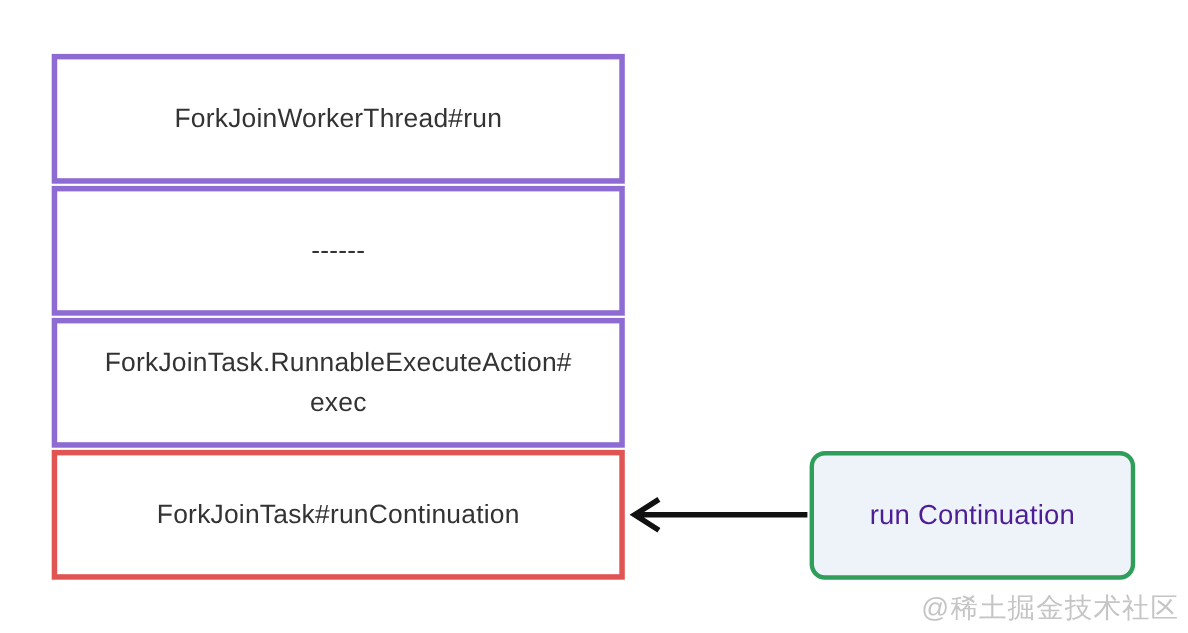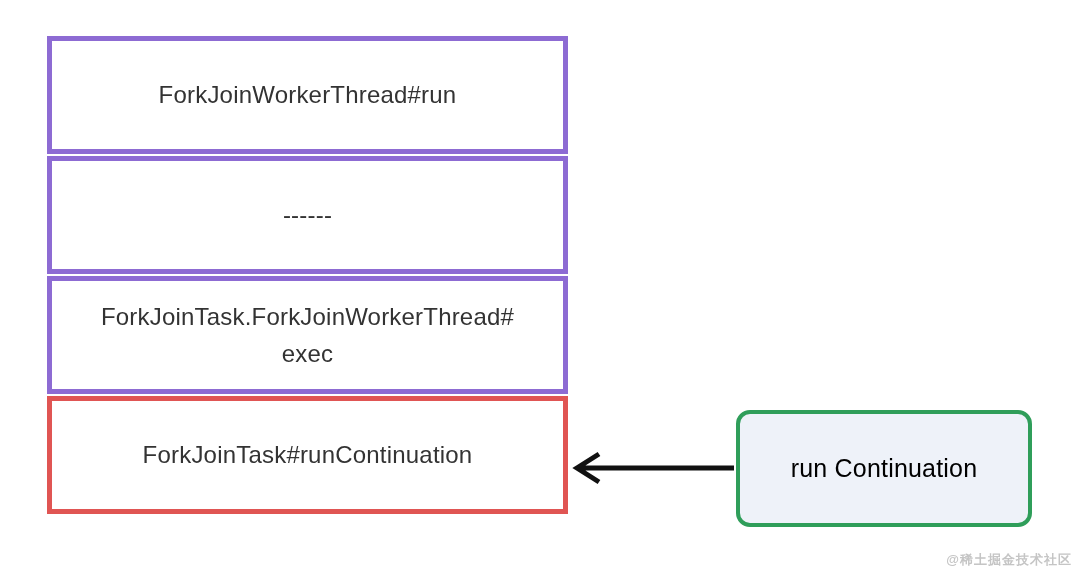--- a/index.html
+++ b/index.html
@@ -15,21 +15,21 @@
     font-family: "Liberation Sans", "DejaVu Sans", sans-serif;
   }
   .canvas {
     position: absolute;
     inset: 0;
   }
   
   .stack {
     position: absolute;
     left: 47px;
-    top: 36px;
+    top: 49px;
     width: 579px;
   }
   .frame {
     box-sizing: border-box;
     width: 521px;
     height: 118px;
     margin-bottom: 2px;
     border: 5px solid #8d6bd3;
     background: #ffffff;
     display: flex;
@@ -62,51 +62,50 @@
     height: 117px;
     border: 4px solid #2f9e5a;
     border-radius: 14px;
     background: #eef2f9;
     display: flex;
     align-items: center;
     justify-content: center;
   }
   .annotation-label {
     font-size: 25px;
-    color: #000000;
+    color: #4c1d95;
     letter-spacing: 0.2px;
   }
   
   .watermark {
     position: absolute;
     right: 8px;
     bottom: 6px;
-    font-size: 13px;
+    font-size: 25px;
     color: #c5c5c5;
     letter-spacing: 1px;
-    font-weight: bold;
   }
 </style>
 </head>
 <body>
 
 <div class="canvas">
 
   <div class="stack">
 
     <div class="frame" style="border-color: rgb(141, 107, 211);">
       <span class="frame-label">ForkJoinWorkerThread#run</span>
     </div>
 
     <div class="frame" style="border-color: rgb(141, 107, 211);">
       <span class="frame-label">------</span>
     </div>
 
     <div class="frame" style="border-color: rgb(141, 107, 211);">
-      <span class="frame-label">ForkJoinTask.ForkJoinWorkerThread#
+      <span class="frame-label">ForkJoinTask.RunnableExecuteAction#
 exec</span>
     </div>
 
     <div class="frame" style="border-color: rgb(224, 85, 83);">
       <span class="frame-label">ForkJoinTask#runContinuation</span>
     </div>
 
   </div>
 
   <svg class="arrow-svg" viewBox="0 0 170 40" xmlns="http://www.w3.org/2000/svg">

